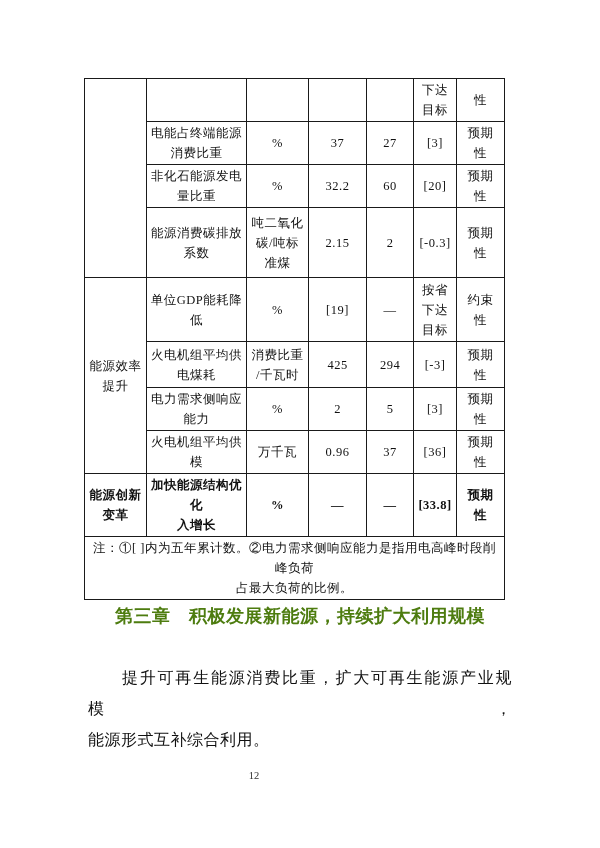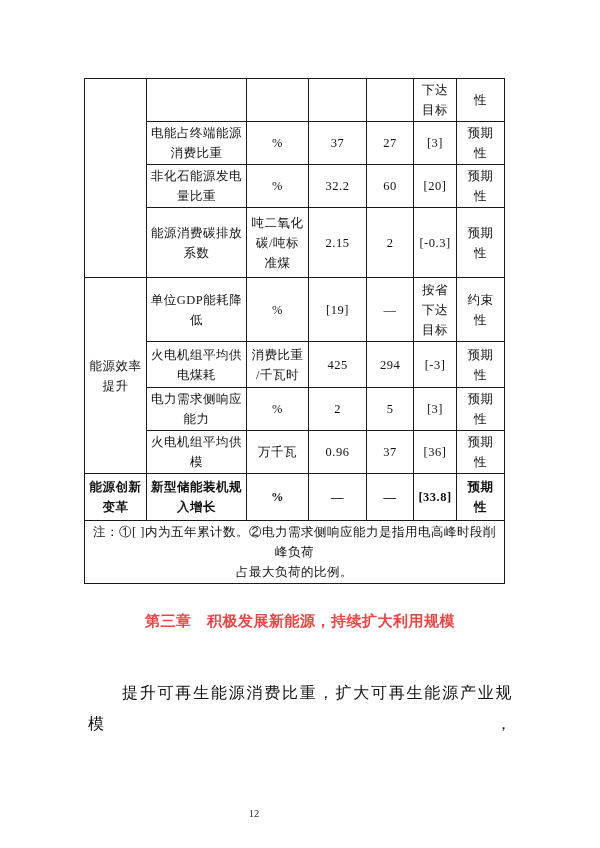--- a/index.html
+++ b/index.html
@@ -56,44 +56,43 @@
   }
   
   .chapter {
     position: absolute;
     left: 76px;
     top: 604px;
     width: 448px;
     text-align: center;
     font-family: "Liberation Sans", "DejaVu Sans", sans-serif;
     font-weight: bold;
-    font-size: 15px;
+    font-size: 18px;
     letter-spacing: 0.5px;
-    color: #ef4444;
-    margin-top: 8px;
+    color: #4d7c0f;
   }
   
   .para {
     position: absolute;
     left: 88px;
     top: 662px;
     width: 424px;
     font-size: 16px;
     line-height: 31px;
     letter-spacing: 0.5px;
     color: #111111;
   }
-  .pline { text-align: justify; text-align-last: justify; margin-top: 15px; }
+  .pline { text-align: justify; text-align-last: justify; }
   .pline.first { text-indent: 34px; }
   .pline.last { text-align-last: left; }
   
   .pageno {
     position: absolute;
     left: 0;
-    top: 808px;
+    top: 770px;
     width: 508px;
     text-align: center;
     font-size: 10.5px;
     color: #333333;
   }
 </style>
 </head>
 <body>
 
 <div class="page">
@@ -193,38 +192,39 @@
           <td>万千瓦</td>
           <td>0.96</td>
           <td>37</td>
           <td>[36]</td>
           <td>预期
 性</td>
         </tr>
         <tr class="h47">
           <td class="group">能源创新
 变革</td>
-          <td>新型储能装机规
+          <td>加快能源结构优化
 入增长</td>
           <td>%</td>
           <td>—</td>
           <td>—</td>
           <td>[33.8]</td>
           <td>预期
 性</td>
         </tr>
         <tr class="h45">
           <td class="note-cell" colspan="7">注：①[ ]内为五年累计数。②电力需求侧响应能力是指用电高峰时段削峰负荷
 占最大负荷的比例。</td>
         </tr>
       </tbody>
     </table>
   </div>
 
   <div class="chapter">第三章　积极发展新能源，持续扩大利用规模</div>
 
   <div class="para">
     <div class="pline first">提升可再生能源消费比重，扩大可再生能源产业规模，</div>
+    <div class="pline last">能源形式互补综合利用。</div>
   </div>
 
   <div class="pageno">12</div>
 
 </div>
 
 </body></html>

